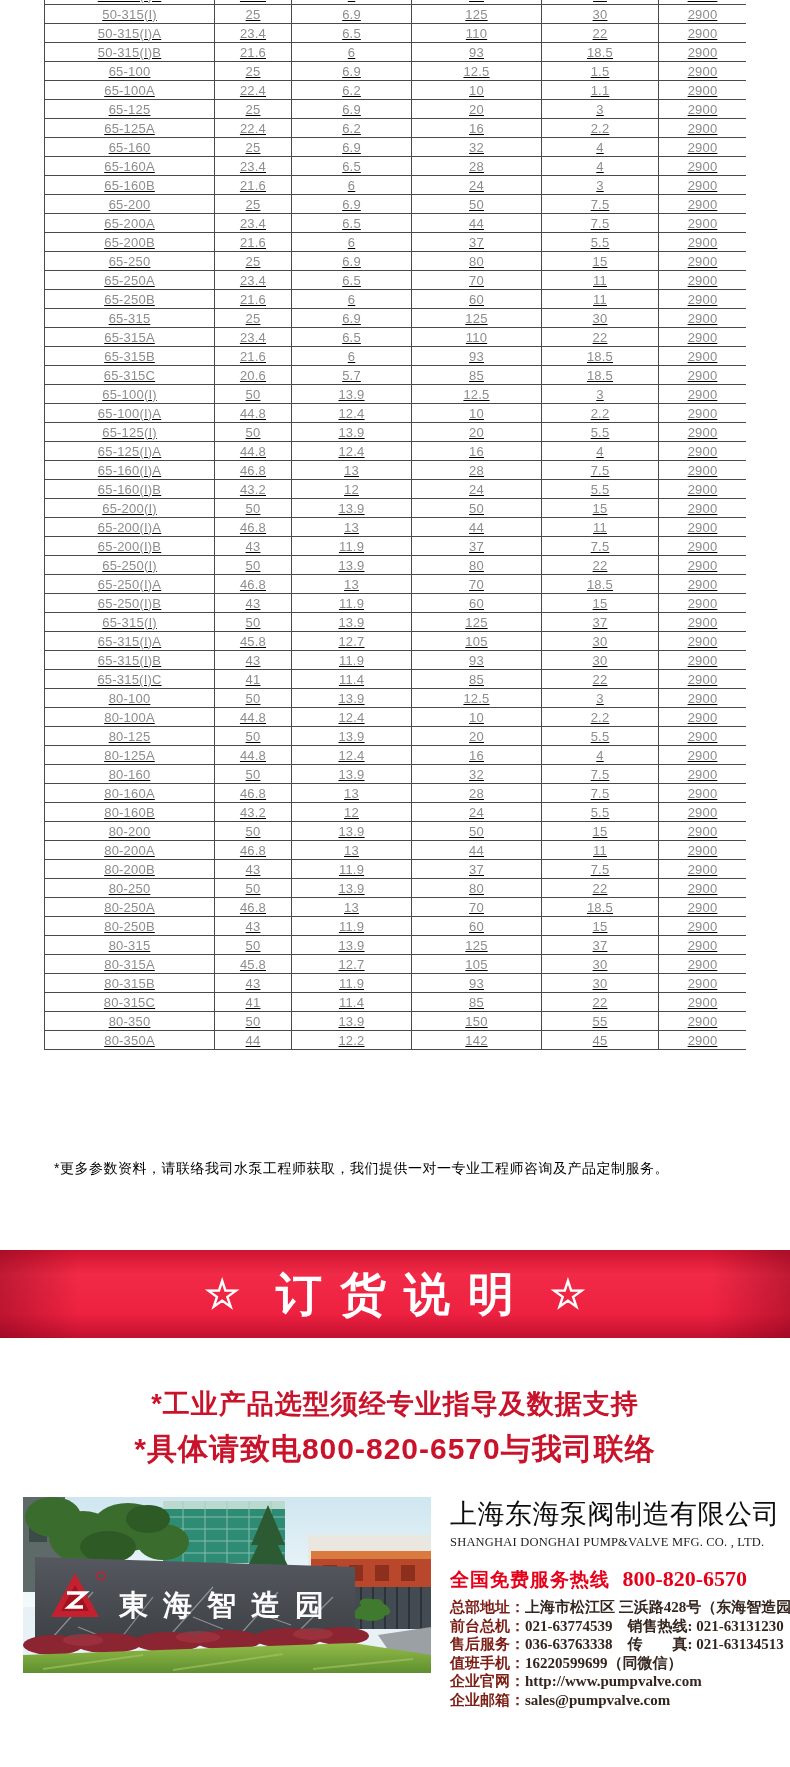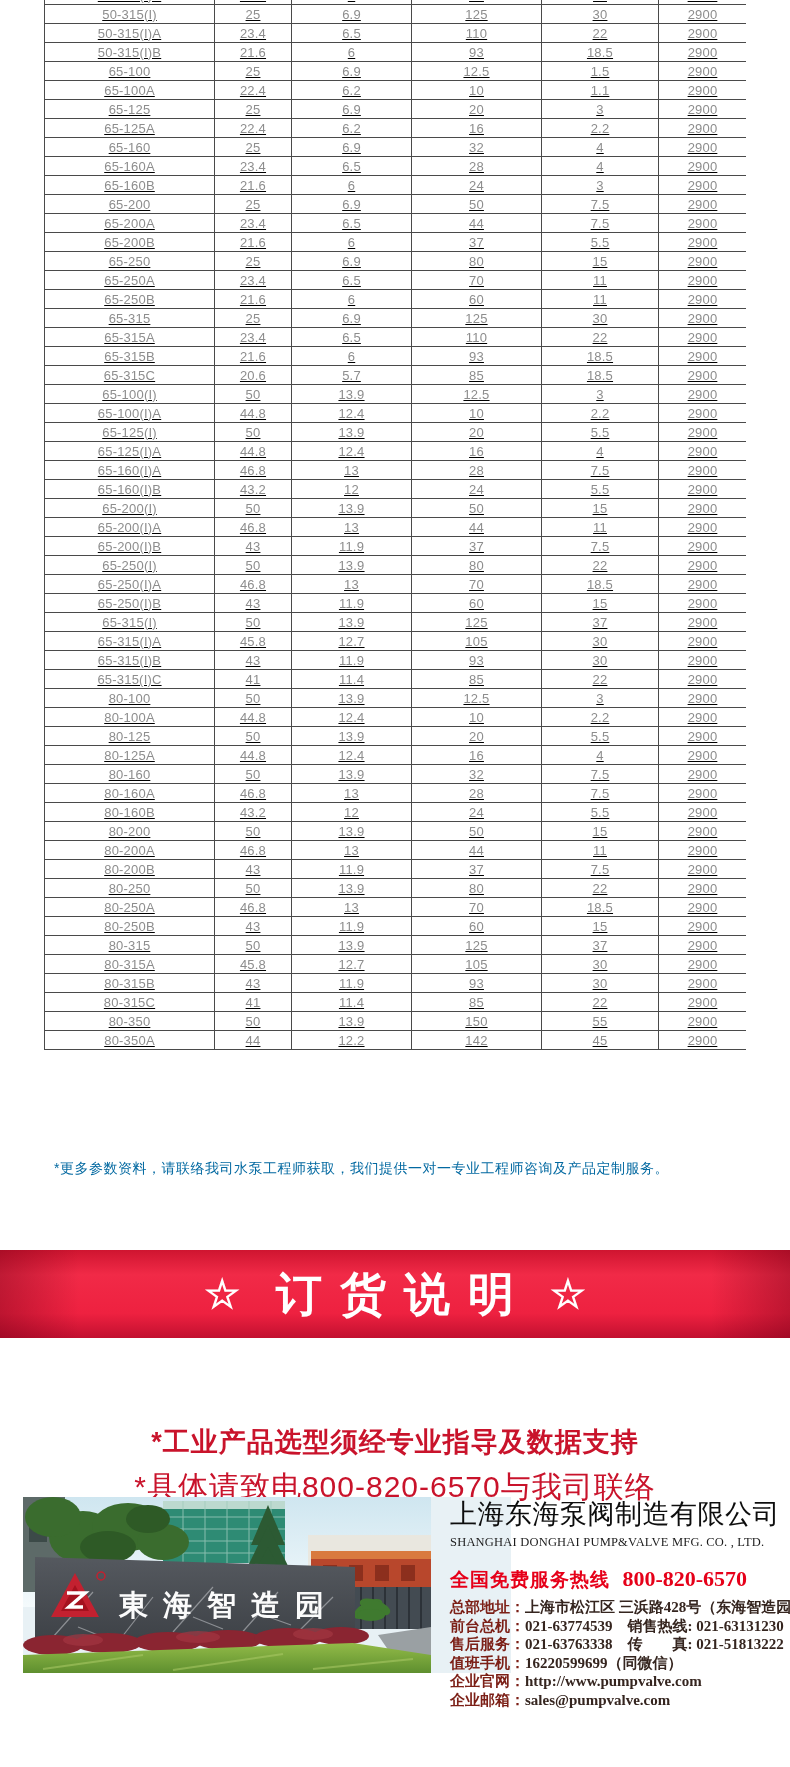--- a/index.html
+++ b/index.html
@@ -14,41 +14,41 @@
     border:1px solid #4a4a4a; height:19px; padding:0;
     text-align:center; vertical-align:middle;
     font-size:13px; color:#8d8d8d; letter-spacing:.2px;
     white-space:nowrap; overflow:hidden;
   }
   col.c-model{width:170px;} col.c-1{width:77px;} col.c-2{width:120px;}
   col.c-3{width:130px;} col.c-4{width:117px;} col.c-5{width:88px;}
 
   
   .note { position:absolute; left:54px; top:1160px; width:700px;
-          font-size:14px; color:#0369a1; letter-spacing:.5px; }
+          font-size:14px; color:#000000; letter-spacing:.5px; }
 
   
   .banner {
     position:absolute; left:0; top:1250px; width:790px; height:88px;
     background:
       linear-gradient(90deg, rgba(110,0,22,.38) 0%, rgba(110,0,22,0) 10%, rgba(110,0,22,0) 90%, rgba(110,0,22,.38) 100%),
       linear-gradient(180deg, #cf1530 0%, #f12a47 28%, #ee2140 72%, #c21030 100%);
     display:flex; align-items:center; justify-content:center;
     color:#ffffff;
   }
   .banner .star { font-size:40px; line-height:1; margin:0 18px; font-weight:bold; }
   .banner .title { font-size:46px; font-weight:bold; letter-spacing:18px; text-indent:18px; line-height:1; }
 
   
-  .advisory { position:absolute; left:0; top:1386px; width:790px; text-align:center; color:#c9132b;margin-top:38px; }
+  .advisory { position:absolute; left:0; top:1386px; width:790px; text-align:center; color:#c9132b; }
   .advisory .line1 { font-size:27px; font-weight:bold; letter-spacing:1px; }
-  .advisory .line2 { font-size:30px; font-weight:normal; letter-spacing:1px; margin-top:7px; }
+  .advisory .line2 { font-size:30px; font-weight:bold; letter-spacing:1px; margin-top:7px; }
 
   
-  .photo { position:absolute; left:23px; top:1497px; width:488px; height:176px; overflow:hidden; background:#e8f1f5; }
+  .photo { position:absolute; left:23px; top:1497px; width:408px; height:176px; overflow:hidden; background:#e8f1f5; }
   .info { position:absolute; left:450px; top:1496px; width:340px; }
   .info .cn-title { font-size:27px; font-weight:normal; color:#0d0d0d; letter-spacing:.5px; white-space:nowrap; }
   .info .en-title { font-family:"Liberation Serif", serif; font-weight:normal; font-size:12.5px;
                     color:#1d1d1d; letter-spacing:.2px; margin-top:3px; white-space:nowrap; }
   .info .hotline { margin-top:16px; white-space:nowrap; }
   .info .hotline .hl-label { font-size:19px; font-weight:bold; color:#e60019; letter-spacing:1px; }
   .info .hotline .hl-number { font-family:"Liberation Serif", serif; font-size:22px; font-weight:bold; color:#e60019; margin-left:8px; }
   .info .details { margin-top:5px; }
   .info .detail-line { font-family:"Liberation Serif", serif; font-weight:bold; font-size:15px;
                        line-height:18.5px; white-space:nowrap; }
@@ -664,21 +664,21 @@
       <span class="hl-number">800-820-6570</span>
     </div>
     <div class="details">
       <div class="detail-line">
         <span class="lbl">总部地址：</span><span class="val">上海市松江区 三浜路428号（东海智造园）</span>
       </div>
       <div class="detail-line">
         <span class="lbl">前台总机：</span><span class="val">021-63774539　销售热线: 021-63131230</span>
       </div>
       <div class="detail-line">
-        <span class="lbl">售后服务：</span><span class="val">021-63763338　传　　真: 021-51813222</span>
+        <span class="lbl">售后服务：</span><span class="val">036-63763338　传　　真: 021-63134513</span>
       </div>
       <div class="detail-line">
         <span class="lbl">值班手机：</span><span class="val">16220599699（同微信）</span>
       </div>
       <div class="detail-line">
         <span class="lbl">企业官网：</span><span class="val">http://www.pumpvalve.com</span>
       </div>
       <div class="detail-line">
         <span class="lbl">企业邮箱：</span><span class="val">sales@pumpvalve.com</span>
       </div>

